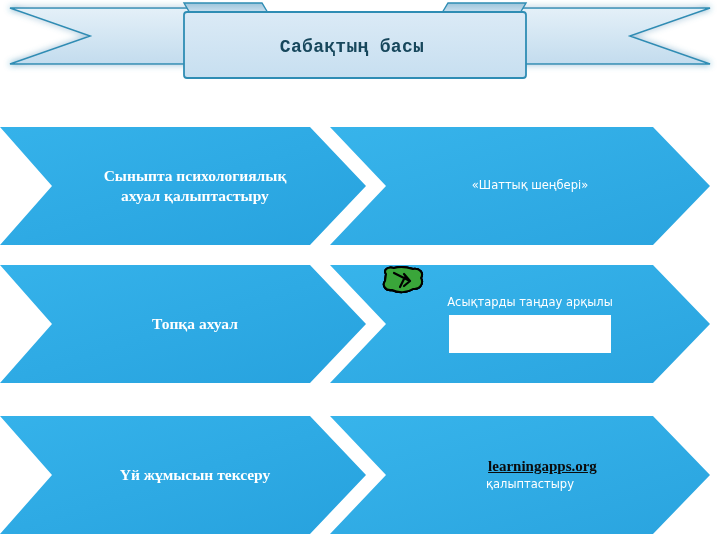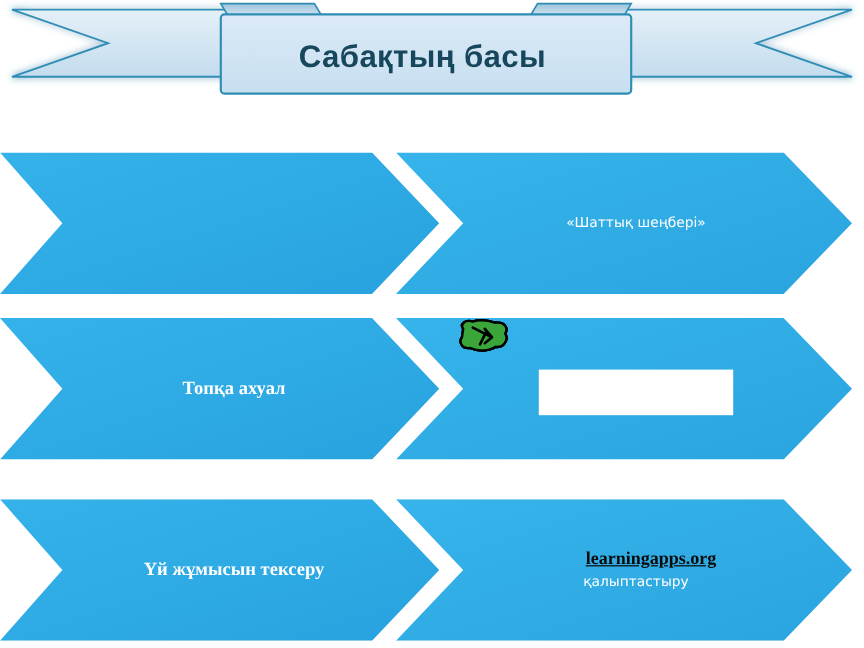--- a/index.html
+++ b/index.html
@@ -27,23 +27,23 @@
 
   .banner-title {
     position: absolute;
     left: 182px;
     top: 18px;
     width: 340px;
     height: 58px;
     display: flex;
     align-items: center;
     justify-content: center;
-    font-family: Liberation Sans, sans-serif;
+    font-family: Liberation Mono, monospace;
     font-weight: bold;
-    font-size: 26px;
+    font-size: 18px;
     color: #17475c;
     letter-spacing: 0.3px;
     white-space: nowrap;
   }
 
   
   .row {
     position: absolute;
     left: 0;
     width: 720px;
@@ -177,20 +177,24 @@
   <div class="arrow arrow-left">
     <svg width="372" height="118" viewBox="0 0 372 118" xmlns="http://www.w3.org/2000/svg">
       <defs>
         <linearGradient id="ag1" x1="0" y1="0" x2="1" y2="1">
           <stop offset="0%" stop-color="#35b2ea"></stop>
           <stop offset="100%" stop-color="#27a2de"></stop>
         </linearGradient>
       </defs>
       <path d="M 0,0 L 310,0 L 366,59 L 310,118 L 0,118 L 52,59 Z" fill="url(#ag1)"></path>
     </svg>
+    <div class="arrow-content">
+      <div class="label-serif" style="white-space:pre-line;">Сыныпта психологиялық
+ахуал қалыптастыру</div>
+    </div>
   </div>
 
   <div class="arrow arrow-right">
     <svg width="390" height="118" viewBox="0 0 390 118" xmlns="http://www.w3.org/2000/svg">
       <defs>
         <linearGradient id="ag2" x1="0" y1="0" x2="1" y2="1">
           <stop offset="0%" stop-color="#37b4eb"></stop>
           <stop offset="100%" stop-color="#2aa4df"></stop>
         </linearGradient>
       </defs>
@@ -212,20 +216,21 @@
     <div class="arrow-content">
       <div class="label-serif" style="white-space:pre-line;">Топқа ахуал</div>
     </div>
   </div>
 
   <div class="arrow arrow-right">
     <svg width="390" height="118" viewBox="0 0 390 118" xmlns="http://www.w3.org/2000/svg">
       <path d="M 0,0 L 323,0 L 380,59 L 323,118 L 0,118 L 56,59 Z" fill="url(#ag2)"></path>
     </svg>
     <div class="arrow-content">
+      <div class="label-sans">Асықтарды таңдау арқылы</div>
 
       <div class="asyk-box">
         <svg width="46" height="30" viewBox="0 0 46 30">
           <path d="M6,9 C3,5 8,1 14,3 C20,1 27,2 33,4 C40,3 44,8 41,13
                    C44,18 40,25 33,24 C27,28 18,28 12,25 C5,26 2,20 5,16 Z" fill="#2e9fe0" stroke="#000000" stroke-width="2"></path>
           <path d="M14,8 L30,16 M30,16 L24,9 M30,16 L24,21 M20,22 L25,12" stroke="#000000" stroke-width="2.2" fill="none" stroke-linecap="round"></path>
         </svg>
         <svg width="46" height="30" viewBox="0 0 46 30">
           <path d="M6,9 C3,5 8,1 14,3 C20,1 27,2 33,4 C40,3 44,8 41,13
                    C44,18 40,25 33,24 C27,28 18,28 12,25 C5,26 2,20 5,16 Z" fill="#e51d1d" stroke="#000000" stroke-width="2"></path>

